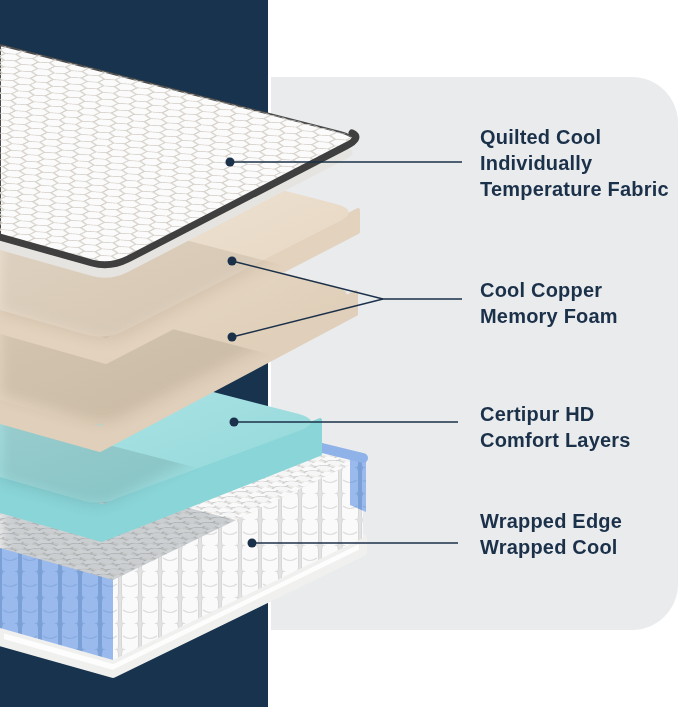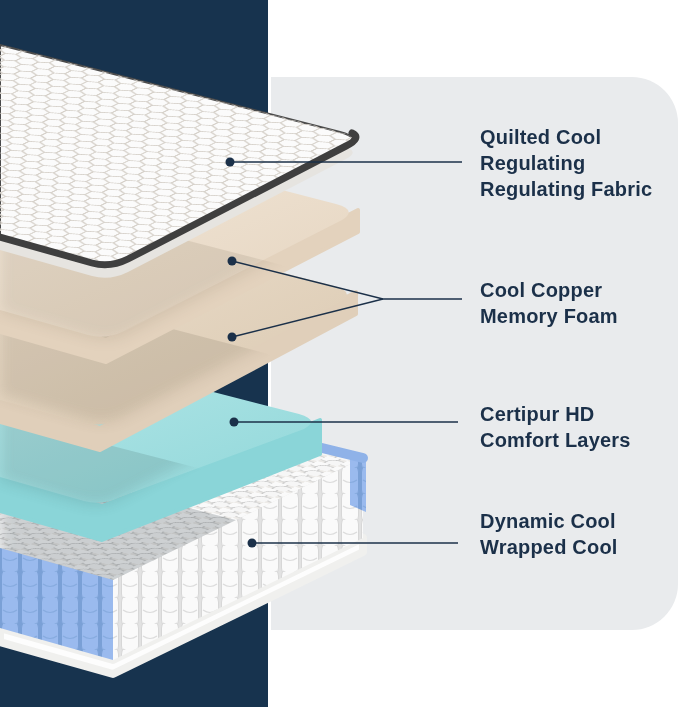--- a/index.html
+++ b/index.html
@@ -157,31 +157,31 @@
       <circle cx="230" cy="162" r="4.5"></circle>
       <circle cx="232" cy="261" r="4.5"></circle>
       <circle cx="232" cy="337" r="4.5"></circle>
       <circle cx="234" cy="422" r="4.5"></circle>
       <circle cx="252" cy="543" r="4.5"></circle>
     </g>
   </svg>
 
   <div class="label label-1">
     <span class="line">Quilted Cool</span>
-    <span class="line">Regulating</span>
-    <span class="line">Regulating Fabric</span>
+    <span class="line">Individually</span>
+    <span class="line">Temperature Fabric</span>
   </div>
   <div class="label label-3">
     <span class="line">Certipur HD</span>
     <span class="line">Comfort Layers</span>
     <span class="line"></span>
   </div>
   <div class="label label-2">
     <span class="line">Cool Copper</span>
     <span class="line">Memory Foam</span>
     <span class="line"></span>
   </div>
   <div class="label label-4">
-    <span class="line">Dynamic Cool</span>
+    <span class="line">Wrapped Edge</span>
     <span class="line">Wrapped Cool</span>
   </div>
 
 </div>
 
 </body></html>

